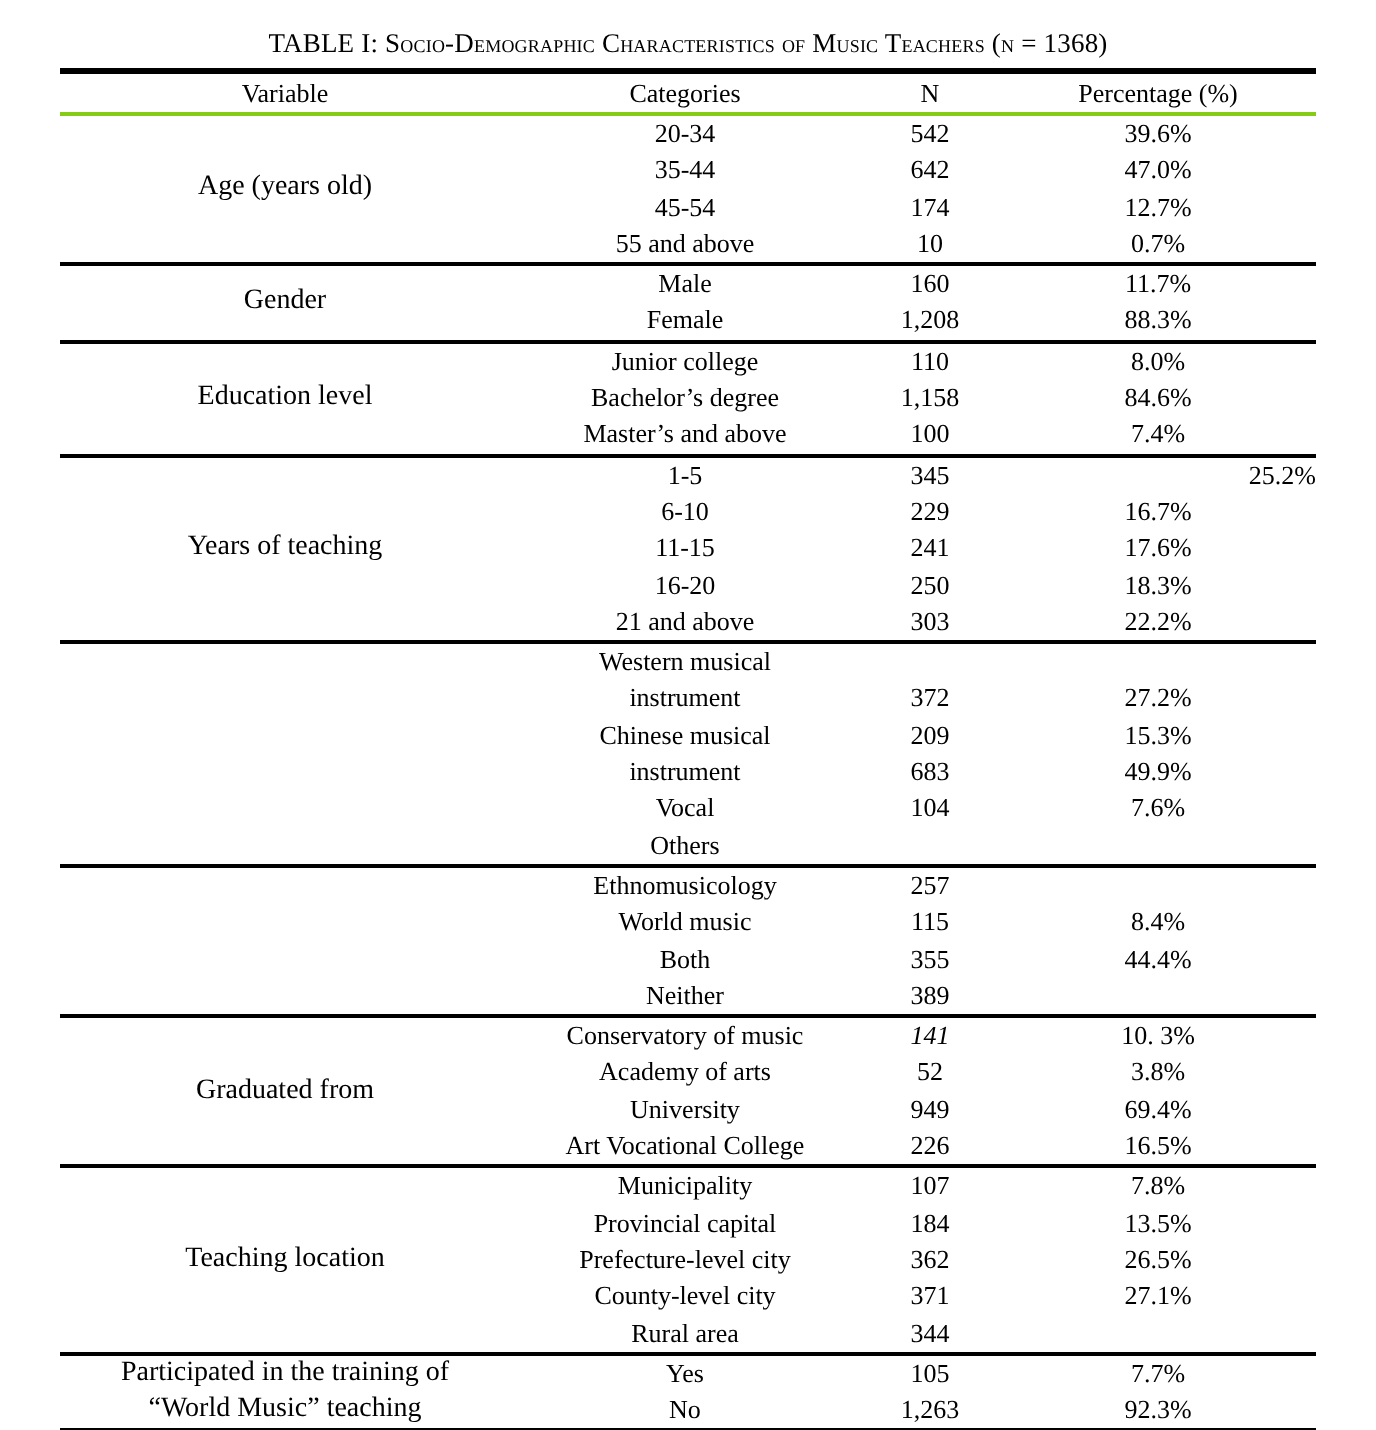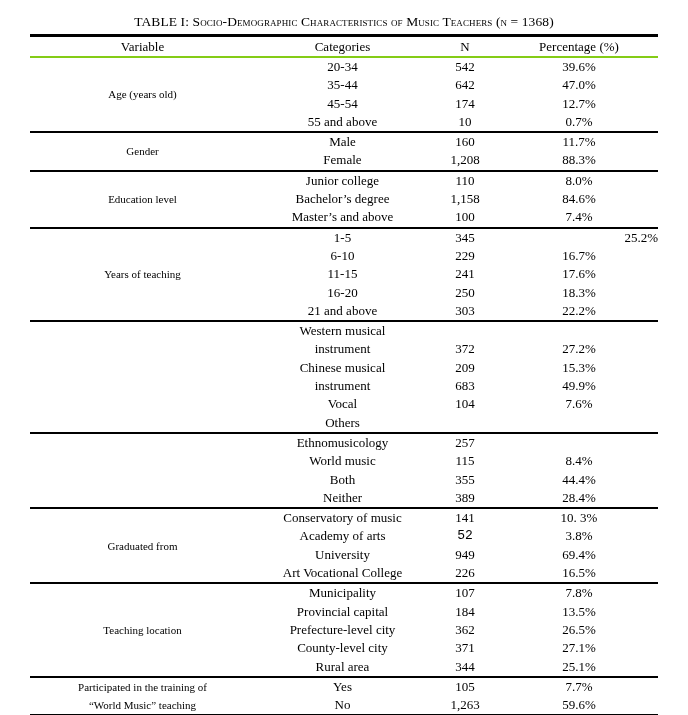--- a/index.html
+++ b/index.html
@@ -55,21 +55,21 @@
     white-space: nowrap;
   }
   .variable-cell {
     grid-column: 1;
     display: flex;
     align-items: center;
     justify-content: center;
     height: auto;
     text-align: center;
     white-space: pre-line;
-    font-size: 11px;
+    font-size: 14px;
     line-height: var(--row-h);
   }
 </style>
 </head>
 <body>
 
 <div class="page">
   <div class="caption">TABLE I: Socio-Demographic Characteristics of Music Teachers (n = 1368)</div>
 
   <div class="table">
@@ -158,29 +158,28 @@
           <div class="cell" style="grid-column: 2;">Ethnomusicology</div>
           <div class="cell" style="grid-column: 3;">257</div>
           <div class="cell" style="grid-column: 2;">World music</div>
           <div class="cell" style="grid-column: 3;">115</div>
           <div class="cell" style="grid-column: 4;">8.4%</div>
           <div class="cell" style="grid-column: 2;">Both</div>
           <div class="cell" style="grid-column: 3;">355</div>
           <div class="cell" style="grid-column: 4;">44.4%</div>
           <div class="cell" style="grid-column: 2;">Neither</div>
           <div class="cell" style="grid-column: 3;">389</div>
-          <div class="cell" style="grid-column: 4;">28.4%</div>
         </div>
         <div class="section" style="grid-template-rows: repeat(4, var(--row-h));">
           <div class="variable-cell" style="grid-row: 1 / span 4;">Graduated from</div>
           <div class="cell" style="grid-column: 2;">Conservatory of music</div>
-          <div class="cell" style="grid-column: 3;">141</div>
+          <div class="cell" style="grid-column: 3; font-style: italic;">141</div>
           <div class="cell" style="grid-column: 4;">10.  3%</div>
           <div class="cell" style="grid-column: 2;">Academy of arts</div>
-          <div class="cell" style="grid-column: 3; font-family: Liberation Mono, monospace;">52</div>
+          <div class="cell" style="grid-column: 3;">52</div>
           <div class="cell" style="grid-column: 4;">3.8%</div>
           <div class="cell" style="grid-column: 2;">University</div>
           <div class="cell" style="grid-column: 3;">949</div>
           <div class="cell" style="grid-column: 4;">69.4%</div>
           <div class="cell" style="grid-column: 2;">Art Vocational College</div>
           <div class="cell" style="grid-column: 3;">226</div>
           <div class="cell" style="grid-column: 4;">16.5%</div>
         </div>
         <div class="section" style="grid-template-rows: repeat(5, var(--row-h));">
           <div class="variable-cell" style="grid-row: 1 / span 5;">Teaching location</div>
@@ -191,27 +190,26 @@
           <div class="cell" style="grid-column: 3;">184</div>
           <div class="cell" style="grid-column: 4;">13.5%</div>
           <div class="cell" style="grid-column: 2;">Prefecture-level city</div>
           <div class="cell" style="grid-column: 3;">362</div>
           <div class="cell" style="grid-column: 4;">26.5%</div>
           <div class="cell" style="grid-column: 2;">County-level city</div>
           <div class="cell" style="grid-column: 3;">371</div>
           <div class="cell" style="grid-column: 4;">27.1%</div>
           <div class="cell" style="grid-column: 2;">Rural area</div>
           <div class="cell" style="grid-column: 3;">344</div>
-          <div class="cell" style="grid-column: 4;">25.1%</div>
         </div>
         <div class="section" style="grid-template-rows: repeat(2, var(--row-h));">
           <div class="variable-cell" style="grid-row: 1 / span 2;">Participated in the training of
 “World Music” teaching</div>
           <div class="cell" style="grid-column: 2;">Yes</div>
           <div class="cell" style="grid-column: 3;">105</div>
           <div class="cell" style="grid-column: 4;">7.7%</div>
           <div class="cell" style="grid-column: 2;">No</div>
           <div class="cell" style="grid-column: 3;">1,263</div>
-          <div class="cell" style="grid-column: 4;">59.6%</div>
+          <div class="cell" style="grid-column: 4;">92.3%</div>
         </div>
       </div>
   </div>
 </div>
 
 </body></html>

